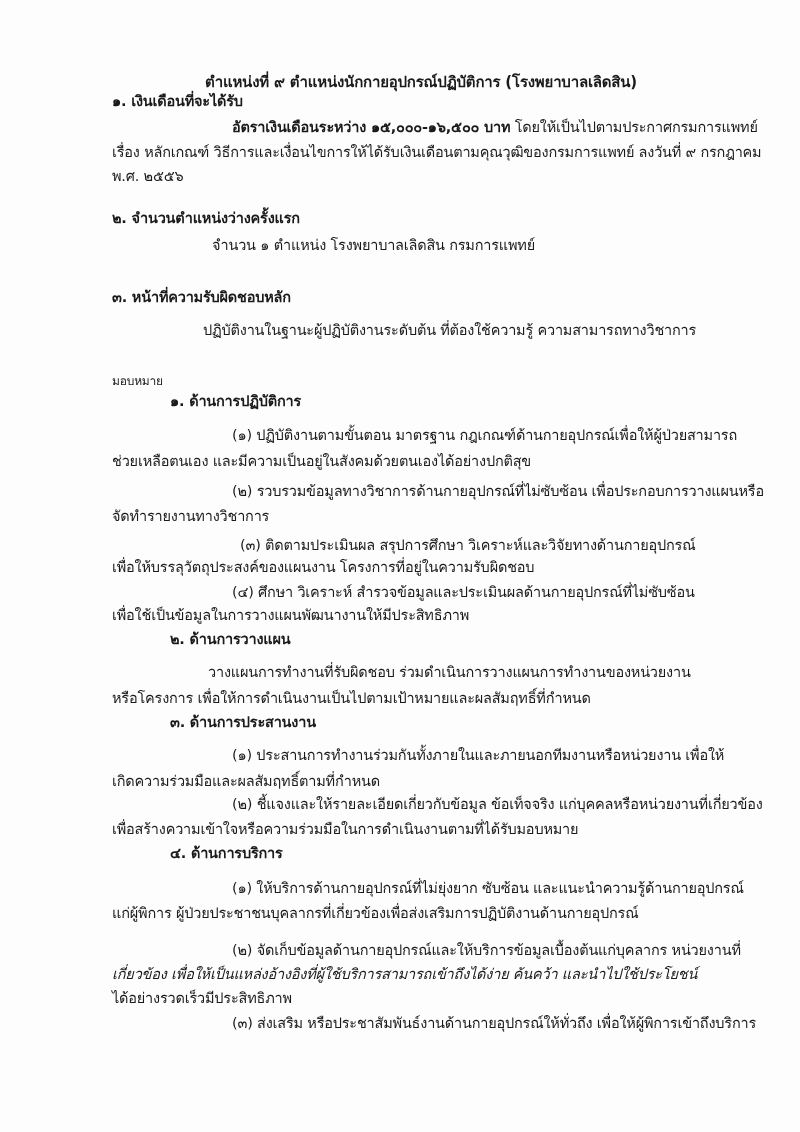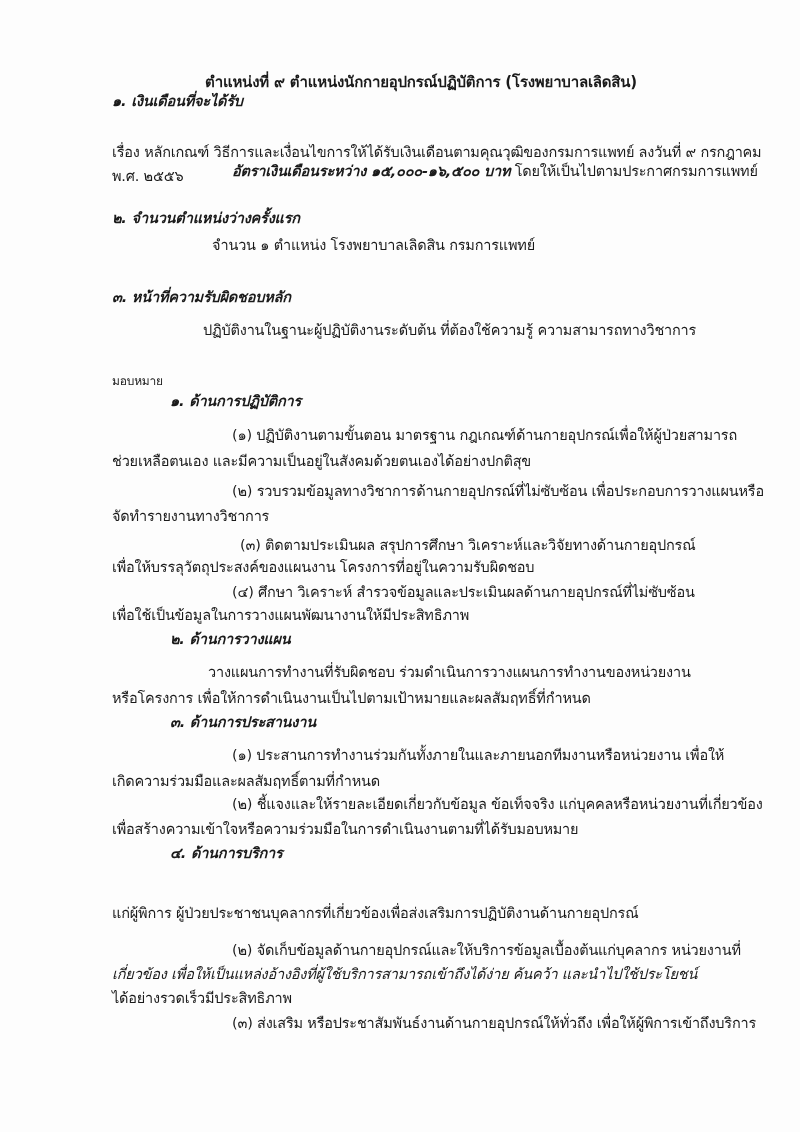--- a/index.html
+++ b/index.html
@@ -23,35 +23,35 @@
       height: 1132px;
       background: #fdfdfd;
     }
     .line {
       position: absolute;
       white-space: nowrap;
       font-size: 14.5px;
       line-height: 20px;
       letter-spacing: -0.2px;
     }
-    .bold { font-weight: bold; font-style: italic; }
+    .bold { font-weight: bold; }
     .title {
       font-size: 15px;
       font-weight: bold;
     }
   </style>
 </head>
 <body>
 
 <div class="page">
 
   <div class="line title" style="left:205px; top:72px;">ตำแหน่งที่ ๙ ตำแหน่งนักกายอุปกรณ์ปฏิบัติการ (โรงพยาบาลเลิดสิน)</div>
 
   <div class="line bold" style="left:112px; top:91px;">๑. เงินเดือนที่จะได้รับ</div>
-  <div class="line" style="left:232px; top:117px;margin-top:44px;">
+  <div class="line" style="left:232px; top:117px;">
     <span class="bold">อัตราเงินเดือนระหว่าง ๑๕,๐๐๐-๑๖,๕๐๐ บาท</span>
     <span>โดยให้เป็นไปตามประกาศกรมการแพทย์</span>
   </div>
   <div class="line" style="left:112px; top:142px;">เรื่อง หลักเกณฑ์ วิธีการและเงื่อนไขการให้ได้รับเงินเดือนตามคุณวุฒิของกรมการแพทย์ ลงวันที่ ๙ กรกฎาคม</div>
   <div class="line" style="left:112px; top:166px;">พ.ศ. ๒๕๕๖</div>
 
   <div class="line bold" style="left:112px; top:208px;">๒. จำนวนตำแหน่งว่างครั้งแรก</div>
   <div class="line" style="left:212px; top:235px;">จำนวน ๑ ตำแหน่ง โรงพยาบาลเลิดสิน กรมการแพทย์</div>
 
   <div class="line bold" style="left:112px; top:287px;">๓. หน้าที่ความรับผิดชอบหลัก</div>
@@ -72,19 +72,20 @@
   <div class="line" style="left:208px; top:662px;">วางแผนการทำงานที่รับผิดชอบ ร่วมดำเนินการวางแผนการทำงานของหน่วยงาน</div>
   <div class="line" style="left:112px; top:688px;">หรือโครงการ เพื่อให้การดำเนินงานเป็นไปตามเป้าหมายและผลสัมฤทธิ์ที่กำหนด</div>
 
   <div class="line bold" style="left:170px; top:712px;">๓.  ด้านการประสานงาน</div>
   <div class="line" style="left:232px; top:745px;">(๑) ประสานการทำงานร่วมกันทั้งภายในและภายนอกทีมงานหรือหน่วยงาน เพื่อให้</div>
   <div class="line" style="left:112px; top:771px;">เกิดความร่วมมือและผลสัมฤทธิ์ตามที่กำหนด</div>
   <div class="line" style="left:232px; top:794px;">(๒) ชี้แจงและให้รายละเอียดเกี่ยวกับข้อมูล ข้อเท็จจริง แก่บุคคลหรือหน่วยงานที่เกี่ยวข้อง</div>
   <div class="line" style="left:112px; top:819px;">เพื่อสร้างความเข้าใจหรือความร่วมมือในการดำเนินงานตามที่ได้รับมอบหมาย</div>
 
   <div class="line bold" style="left:170px; top:843px;">๔.  ด้านการบริการ</div>
+  <div class="line" style="left:232px; top:878px;">(๑) ให้บริการด้านกายอุปกรณ์ที่ไม่ยุ่งยาก ซับซ้อน และแนะนำความรู้ด้านกายอุปกรณ์</div>
   <div class="line" style="left:112px; top:903px;">แก่ผู้พิการ ผู้ป่วยประชาชนบุคลากรที่เกี่ยวข้องเพื่อส่งเสริมการปฏิบัติงานด้านกายอุปกรณ์</div>
   <div class="line" style="left:232px; top:940px;">(๒) จัดเก็บข้อมูลด้านกายอุปกรณ์และให้บริการข้อมูลเบื้องต้นแก่บุคลากร หน่วยงานที่</div>
   <div class="line" style="left:112px; top:964px;font-style:italic;">เกี่ยวข้อง เพื่อให้เป็นแหล่งอ้างอิงที่ผู้ใช้บริการสามารถเข้าถึงได้ง่าย ค้นคว้า และนำไปใช้ประโยชน์</div>
   <div class="line" style="left:112px; top:988px;">ได้อย่างรวดเร็วมีประสิทธิภาพ</div>
   <div class="line" style="left:232px; top:1013px;">(๓) ส่งเสริม หรือประชาสัมพันธ์งานด้านกายอุปกรณ์ให้ทั่วถึง เพื่อให้ผู้พิการเข้าถึงบริการ</div>
 
 </div>
 
 </body></html>

